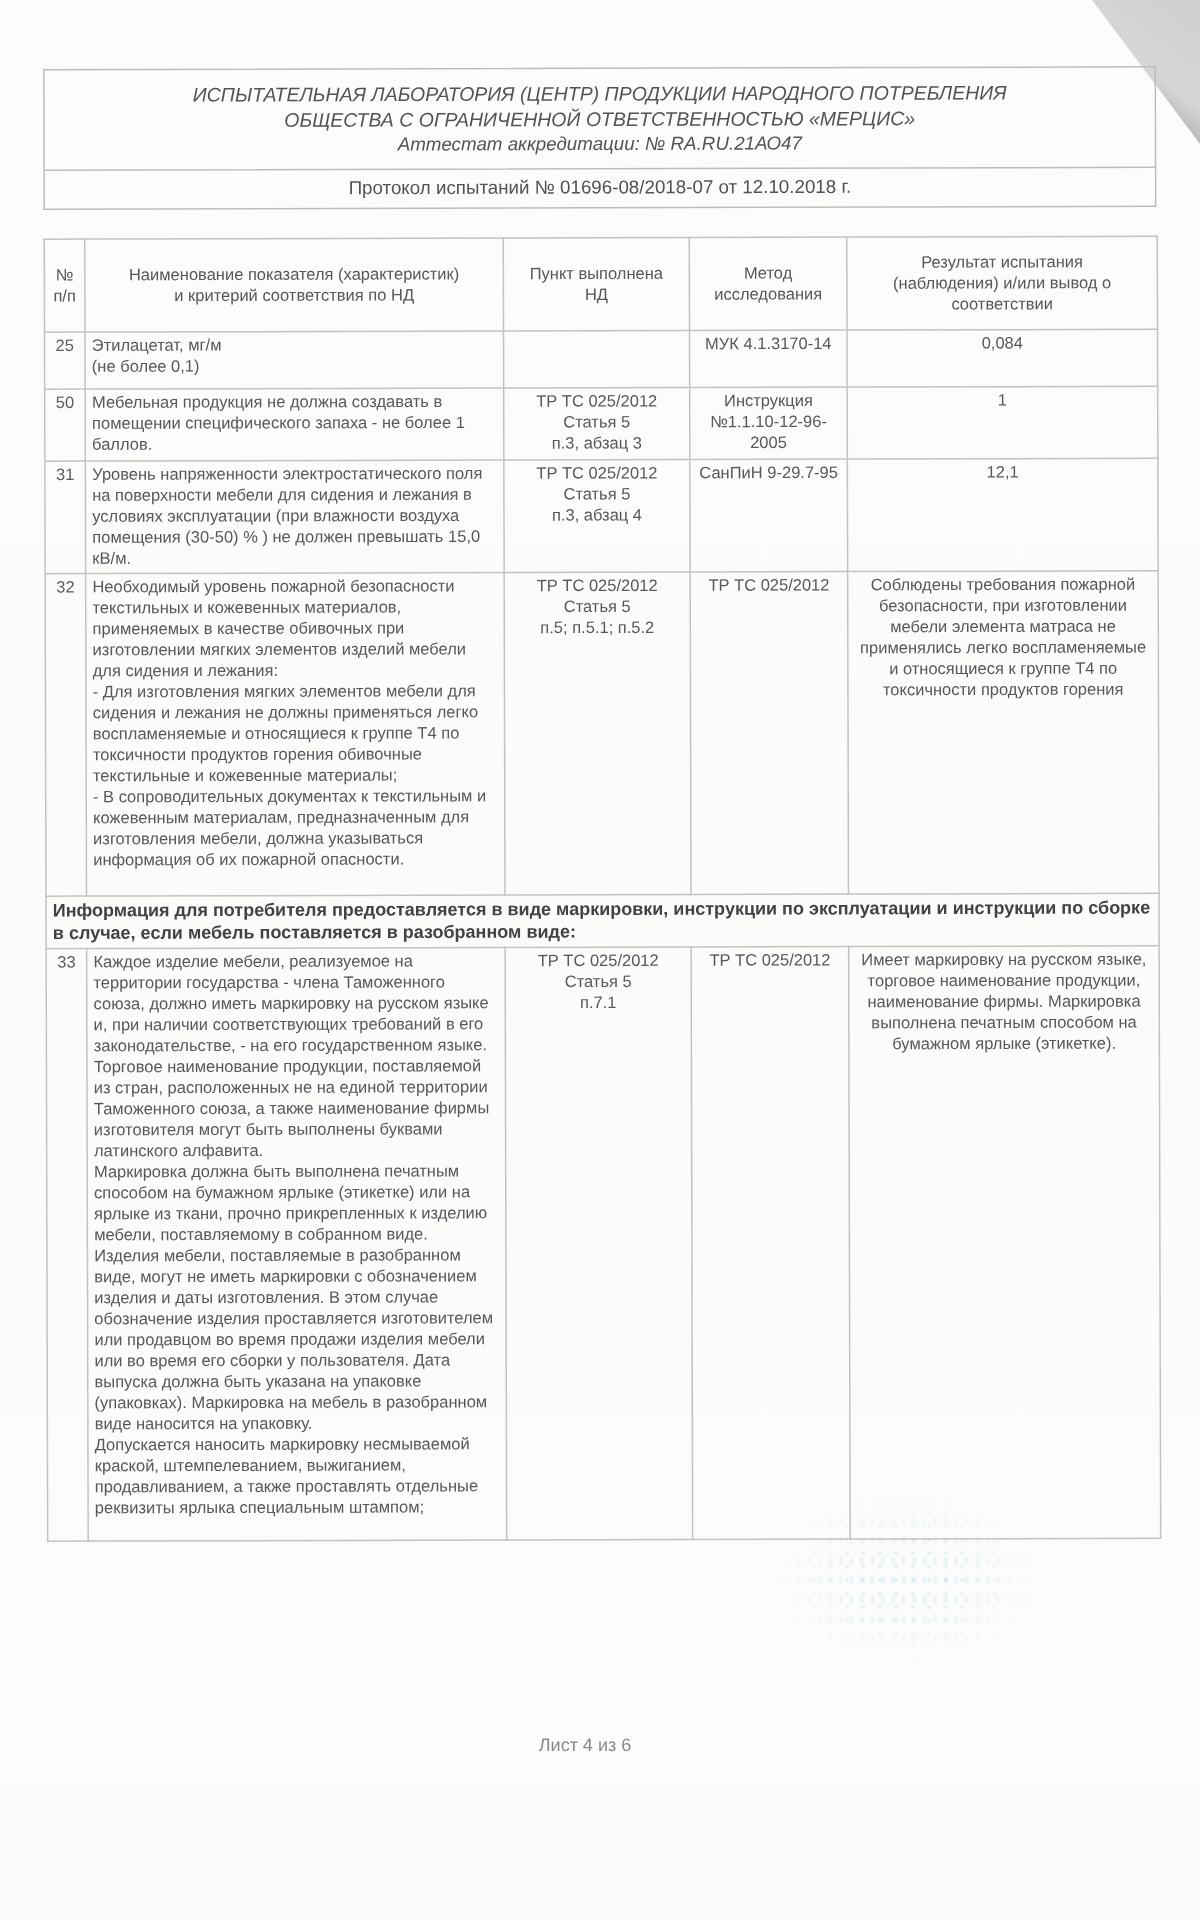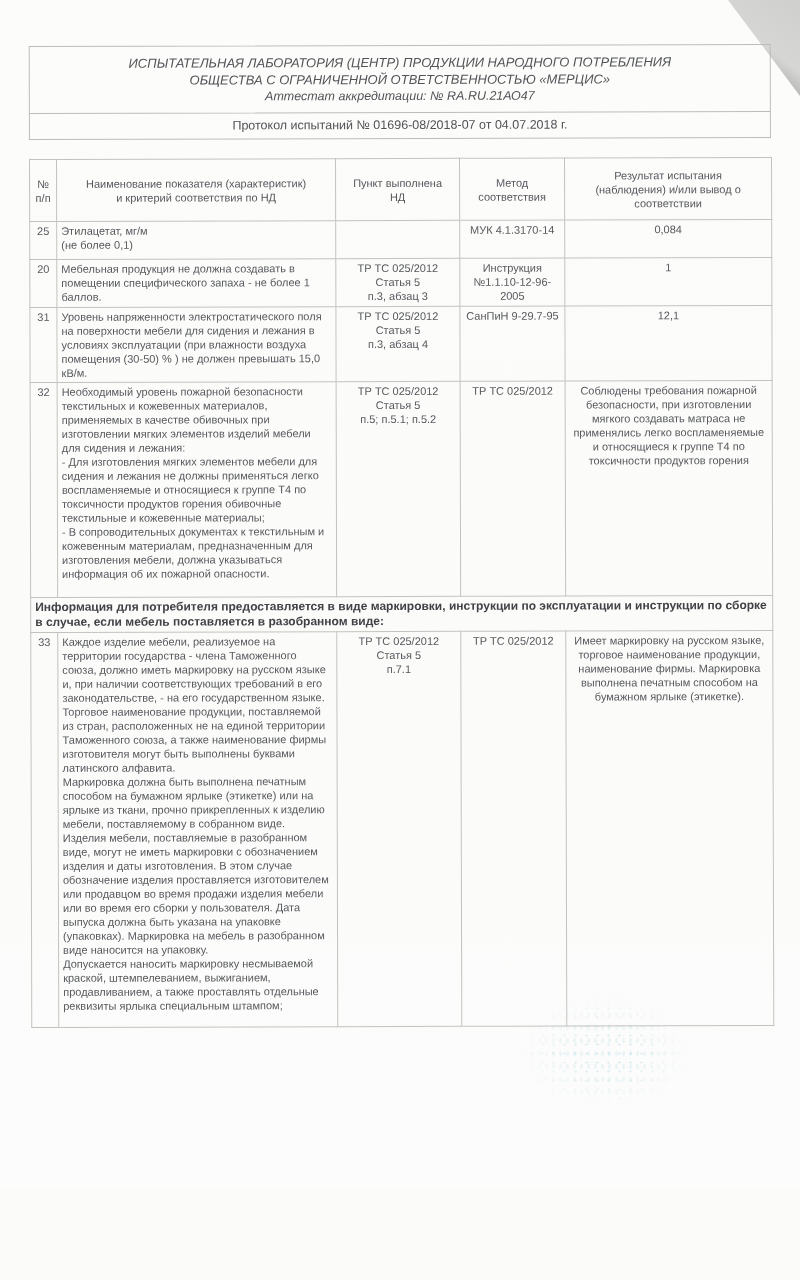--- a/index.html
+++ b/index.html
@@ -99,57 +99,57 @@
 
   <div class="content">
 
     <div class="lab-box">
       <div class="lab-line" data-bind="lab_header.line1">ИСПЫТАТЕЛЬНАЯ ЛАБОРАТОРИЯ (ЦЕНТР) ПРОДУКЦИИ НАРОДНОГО ПОТРЕБЛЕНИЯ</div>
       <div class="lab-line" data-bind="lab_header.line2">ОБЩЕСТВА С ОГРАНИЧЕННОЙ ОТВЕТСТВЕННОСТЬЮ «МЕРЦИС»</div>
       <div class="lab-line small" data-bind="lab_header.line3">Аттестат аккредитации: № RA.RU.21АО47</div>
     </div>
 
     <div class="protocol-box">
-      <span data-bind="lab_header.protocol_title">Протокол испытаний № 01696-08/2018-07 от 04.07.2018 г.</span>
+      <span data-bind="lab_header.protocol_title">Протокол испытаний № 01696-08/2018-07 от 12.10.2018 г.</span>
     </div>
 
     <table class="results">
       <colgroup>
         <col style="width:27px">
           <col style="width:279px">
           <col style="width:124px">
           <col style="width:105px">
           <col style="width:207px">
       </colgroup>
       <tbody>
           <tr>
         <th data-bind="table.columns.num">№
 п/п</th>
         <th data-bind="table.columns.name">Наименование показателя (характеристик)
 и критерий соответствия по НД</th>
         <th data-bind="table.columns.clause">Пункт выполнена
 НД</th>
         <th data-bind="table.columns.method">Метод
-соответствия</th>
+исследования</th>
         <th data-bind="table.columns.result">Результат испытания
 (наблюдения) и/или вывод о
 соответствии</th>
       </tr>
 
       <tr class="h29">
         <td class="c-num" data-bind="table.rows.0.num">25</td>
         <td class="c-name" data-bind="table.rows.0.name">Этилацетат, мг/м
 (не более 0,1)</td>
         <td class="c-clause" data-bind="table.rows.0.clause"></td>
         <td class="c-method" data-bind="table.rows.0.method">МУК 4.1.3170-14</td>
         <td class="c-result" data-bind="table.rows.0.result">0,084</td>
       </tr>
 
       <tr class="h30">
-        <td class="c-num" data-bind="table.rows.1.num">20</td>
+        <td class="c-num" data-bind="table.rows.1.num">50</td>
         <td class="c-name" data-bind="table.rows.1.name">Мебельная продукция не должна создавать в помещении специфического запаха - не более 1 баллов.</td>
         <td class="c-clause" data-bind="table.rows.1.clause">ТР ТС 025/2012
 Статья 5
 п.3, абзац 3</td>
         <td class="c-method" data-bind="table.rows.1.method">Инструкция
 №1.1.10-12-96-
 2005</td>
         <td class="c-result" data-bind="table.rows.1.result">1</td>
       </tr>
 
@@ -165,21 +165,21 @@
 
       <tr class="h32">
         <td class="c-num" data-bind="table.rows.3.num">32</td>
         <td class="c-name" data-bind="table.rows.3.name">Необходимый уровень пожарной безопасности текстильных и кожевенных материалов, применяемых в качестве обивочных при изготовлении мягких элементов изделий мебели для сидения и лежания:
 - Для изготовления мягких элементов мебели для сидения и лежания не должны применяться легко воспламеняемые и относящиеся к группе Т4 по токсичности продуктов горения обивочные текстильные и кожевенные материалы;
 - В сопроводительных документах к текстильным и кожевенным материалам, предназначенным для изготовления мебели, должна указываться информация об их пожарной опасности.</td>
         <td class="c-clause" data-bind="table.rows.3.clause">ТР ТС 025/2012
 Статья 5
 п.5; п.5.1; п.5.2</td>
         <td class="c-method" data-bind="table.rows.3.method">ТР ТС 025/2012</td>
-        <td class="c-result" data-bind="table.rows.3.result">Соблюдены требования пожарной безопасности, при изготовлении мягкого создавать матраса не применялись легко воспламеняемые и относящиеся к группе Т4 по токсичности продуктов горения</td>
+        <td class="c-result" data-bind="table.rows.3.result">Соблюдены требования пожарной безопасности, при изготовлении мебели элемента матраса не применялись легко воспламеняемые и относящиеся к группе Т4 по токсичности продуктов горения</td>
       </tr>
 
       <tr class="hinfo">
         <td class="info-cell" colspan="5" data-bind="table.info_row">Информация для потребителя предоставляется в виде маркировки, инструкции по эксплуатации и инструкции по сборке в случае, если мебель поставляется в разобранном виде:</td>
       </tr>
 
       <tr class="h33">
         <td class="c-num" data-bind="table.rows.4.num">33</td>
         <td class="c-name" data-bind="table.rows.4.name">Каждое изделие мебели, реализуемое на территории государства - члена Таможенного союза, должно иметь маркировку на русском языке и, при наличии соответствующих требований в его законодательстве, - на его государственном языке. Торговое наименование продукции, поставляемой из стран, расположенных не на единой территории Таможенного союза, а также наименование фирмы изготовителя могут быть выполнены буквами латинского алфавита.
 Маркировка должна быть выполнена печатным способом на бумажном ярлыке (этикетке) или на ярлыке из ткани, прочно прикрепленных к изделию мебели, поставляемому в собранном виде.
@@ -188,14 +188,17 @@
         <td class="c-clause" data-bind="table.rows.4.clause">ТР ТС 025/2012
 Статья 5
 п.7.1</td>
         <td class="c-method" data-bind="table.rows.4.method">ТР ТС 025/2012</td>
         <td class="c-result" data-bind="table.rows.4.result">Имеет маркировку на русском языке, торговое наименование продукции, наименование фирмы. Маркировка выполнена печатным способом на бумажном ярлыке (этикетке).</td>
       </tr>
     </tbody>
       </table>
   </div>
 
+  <div class="footer">
+    <span data-bind="footer.page_label">Лист 4 из 6</span>
+  </div>
 
 </div>
 
 </body></html>

